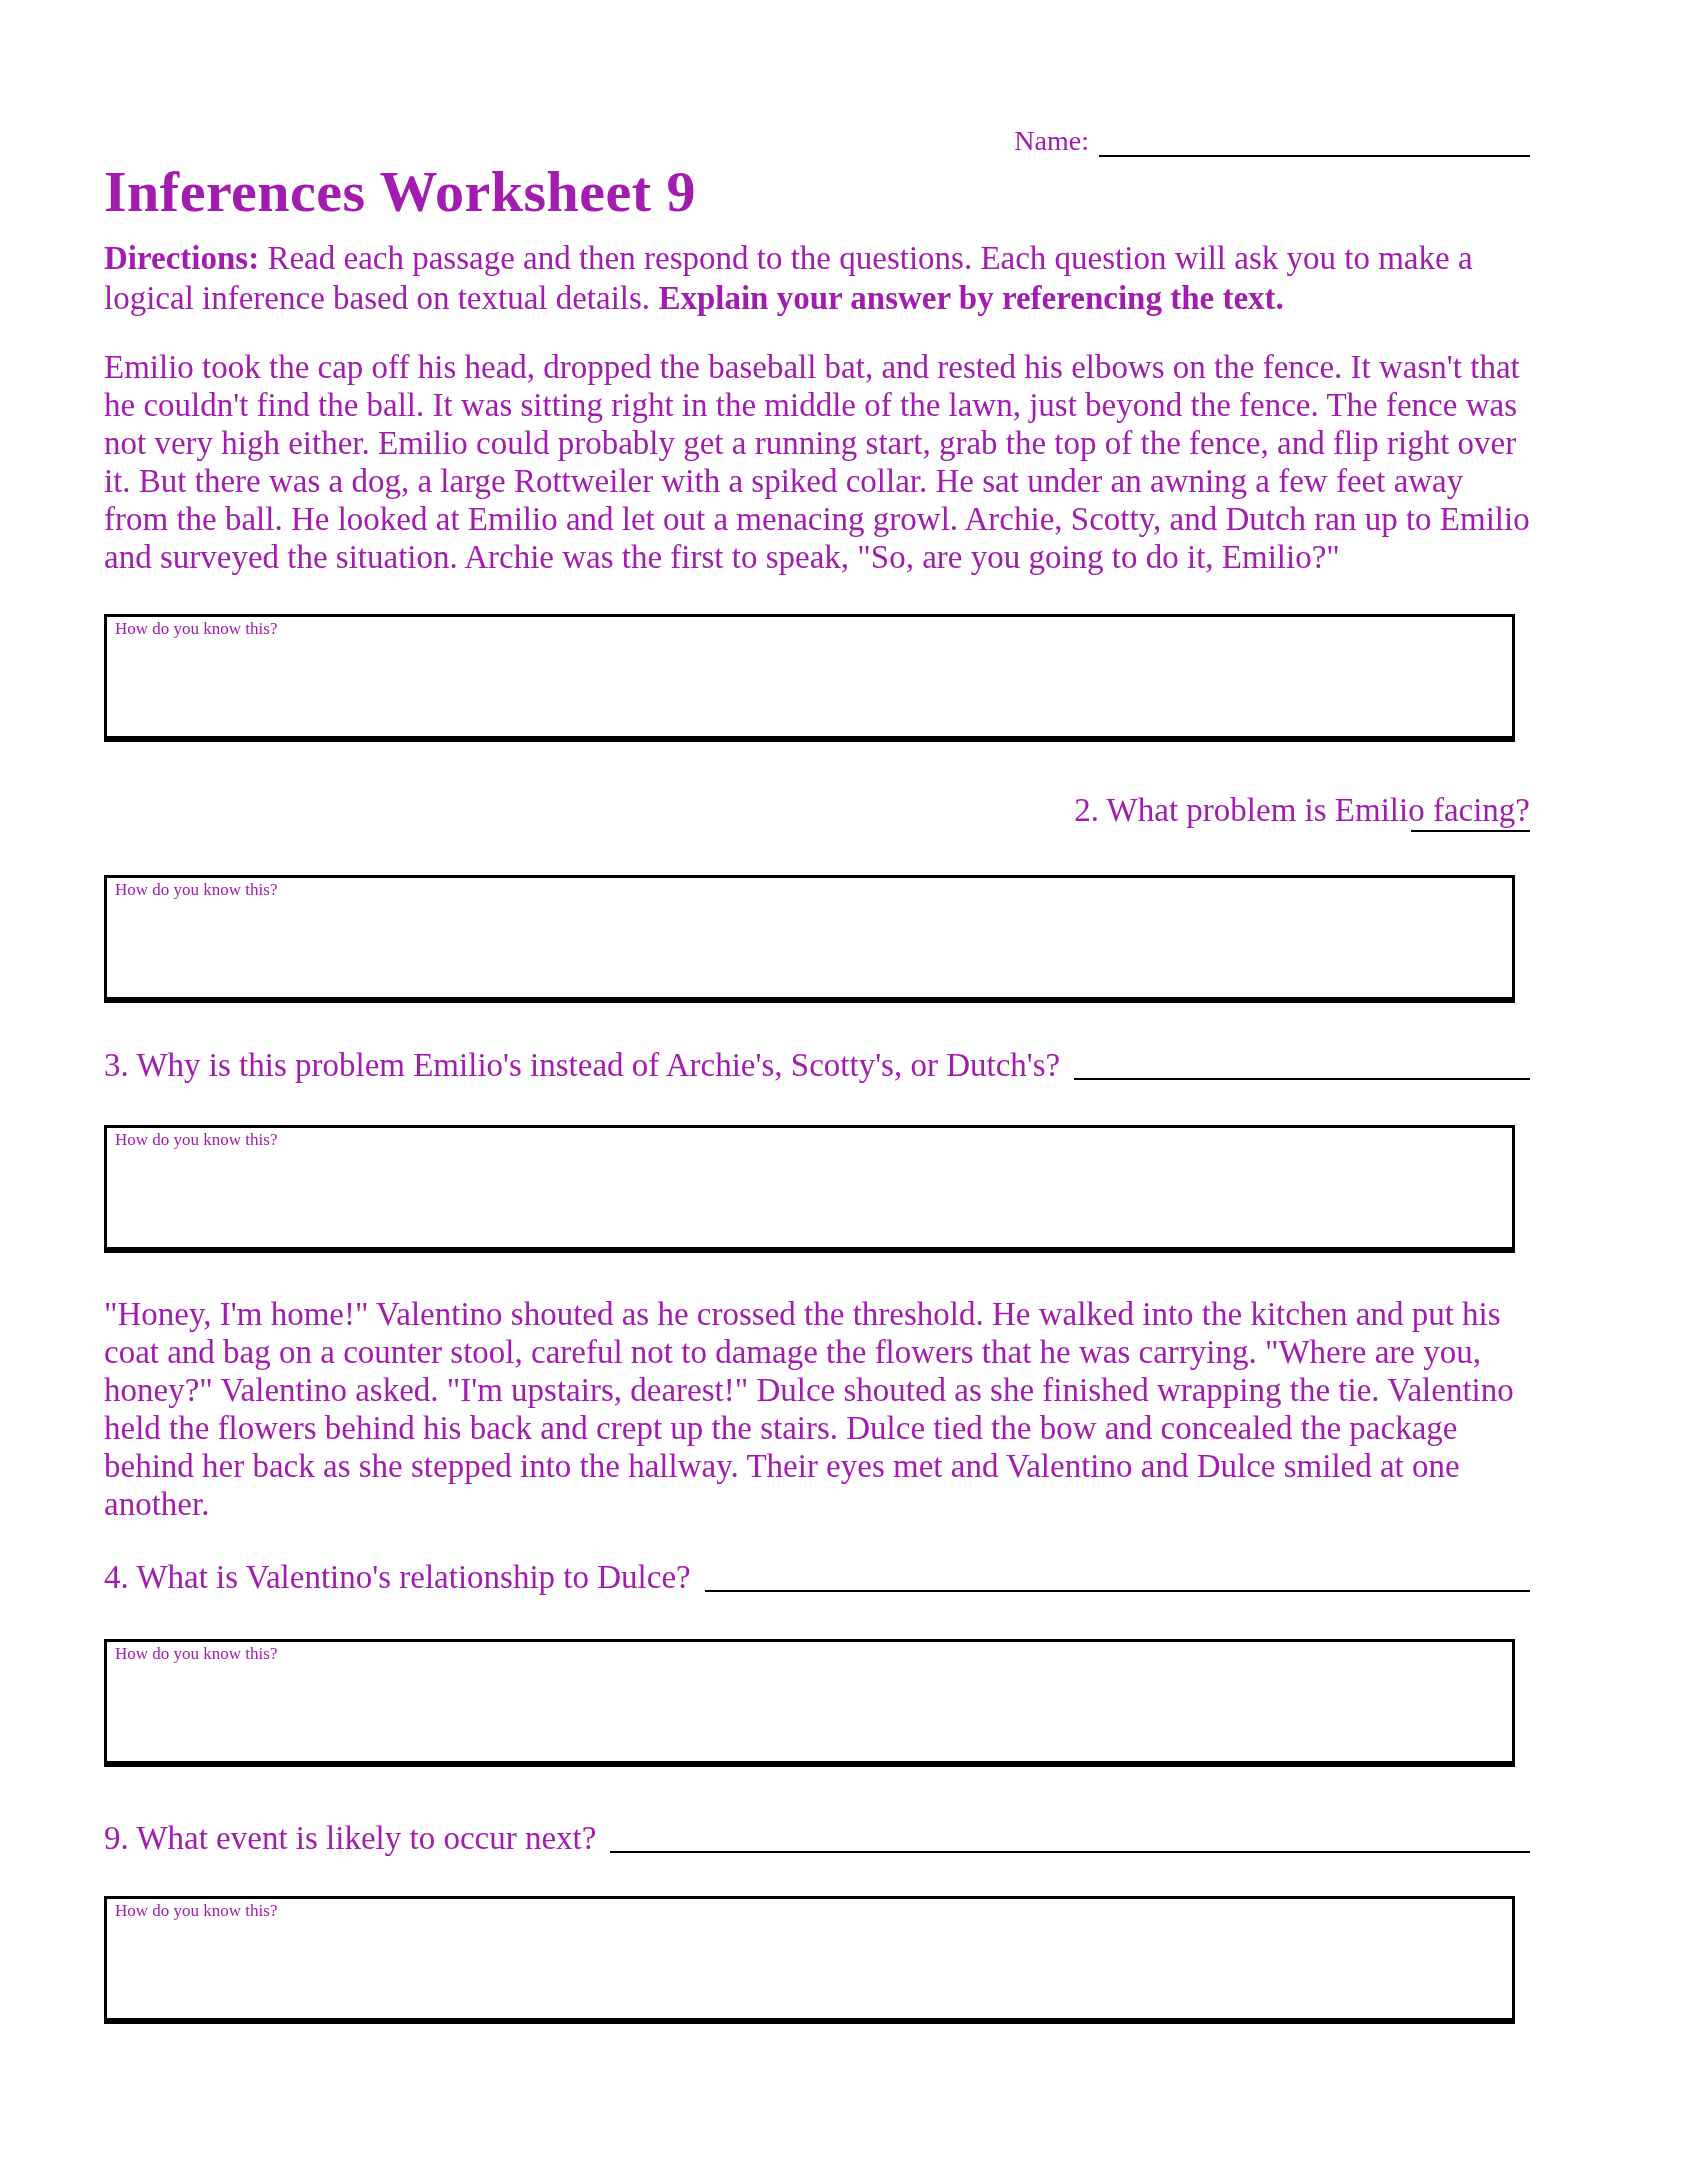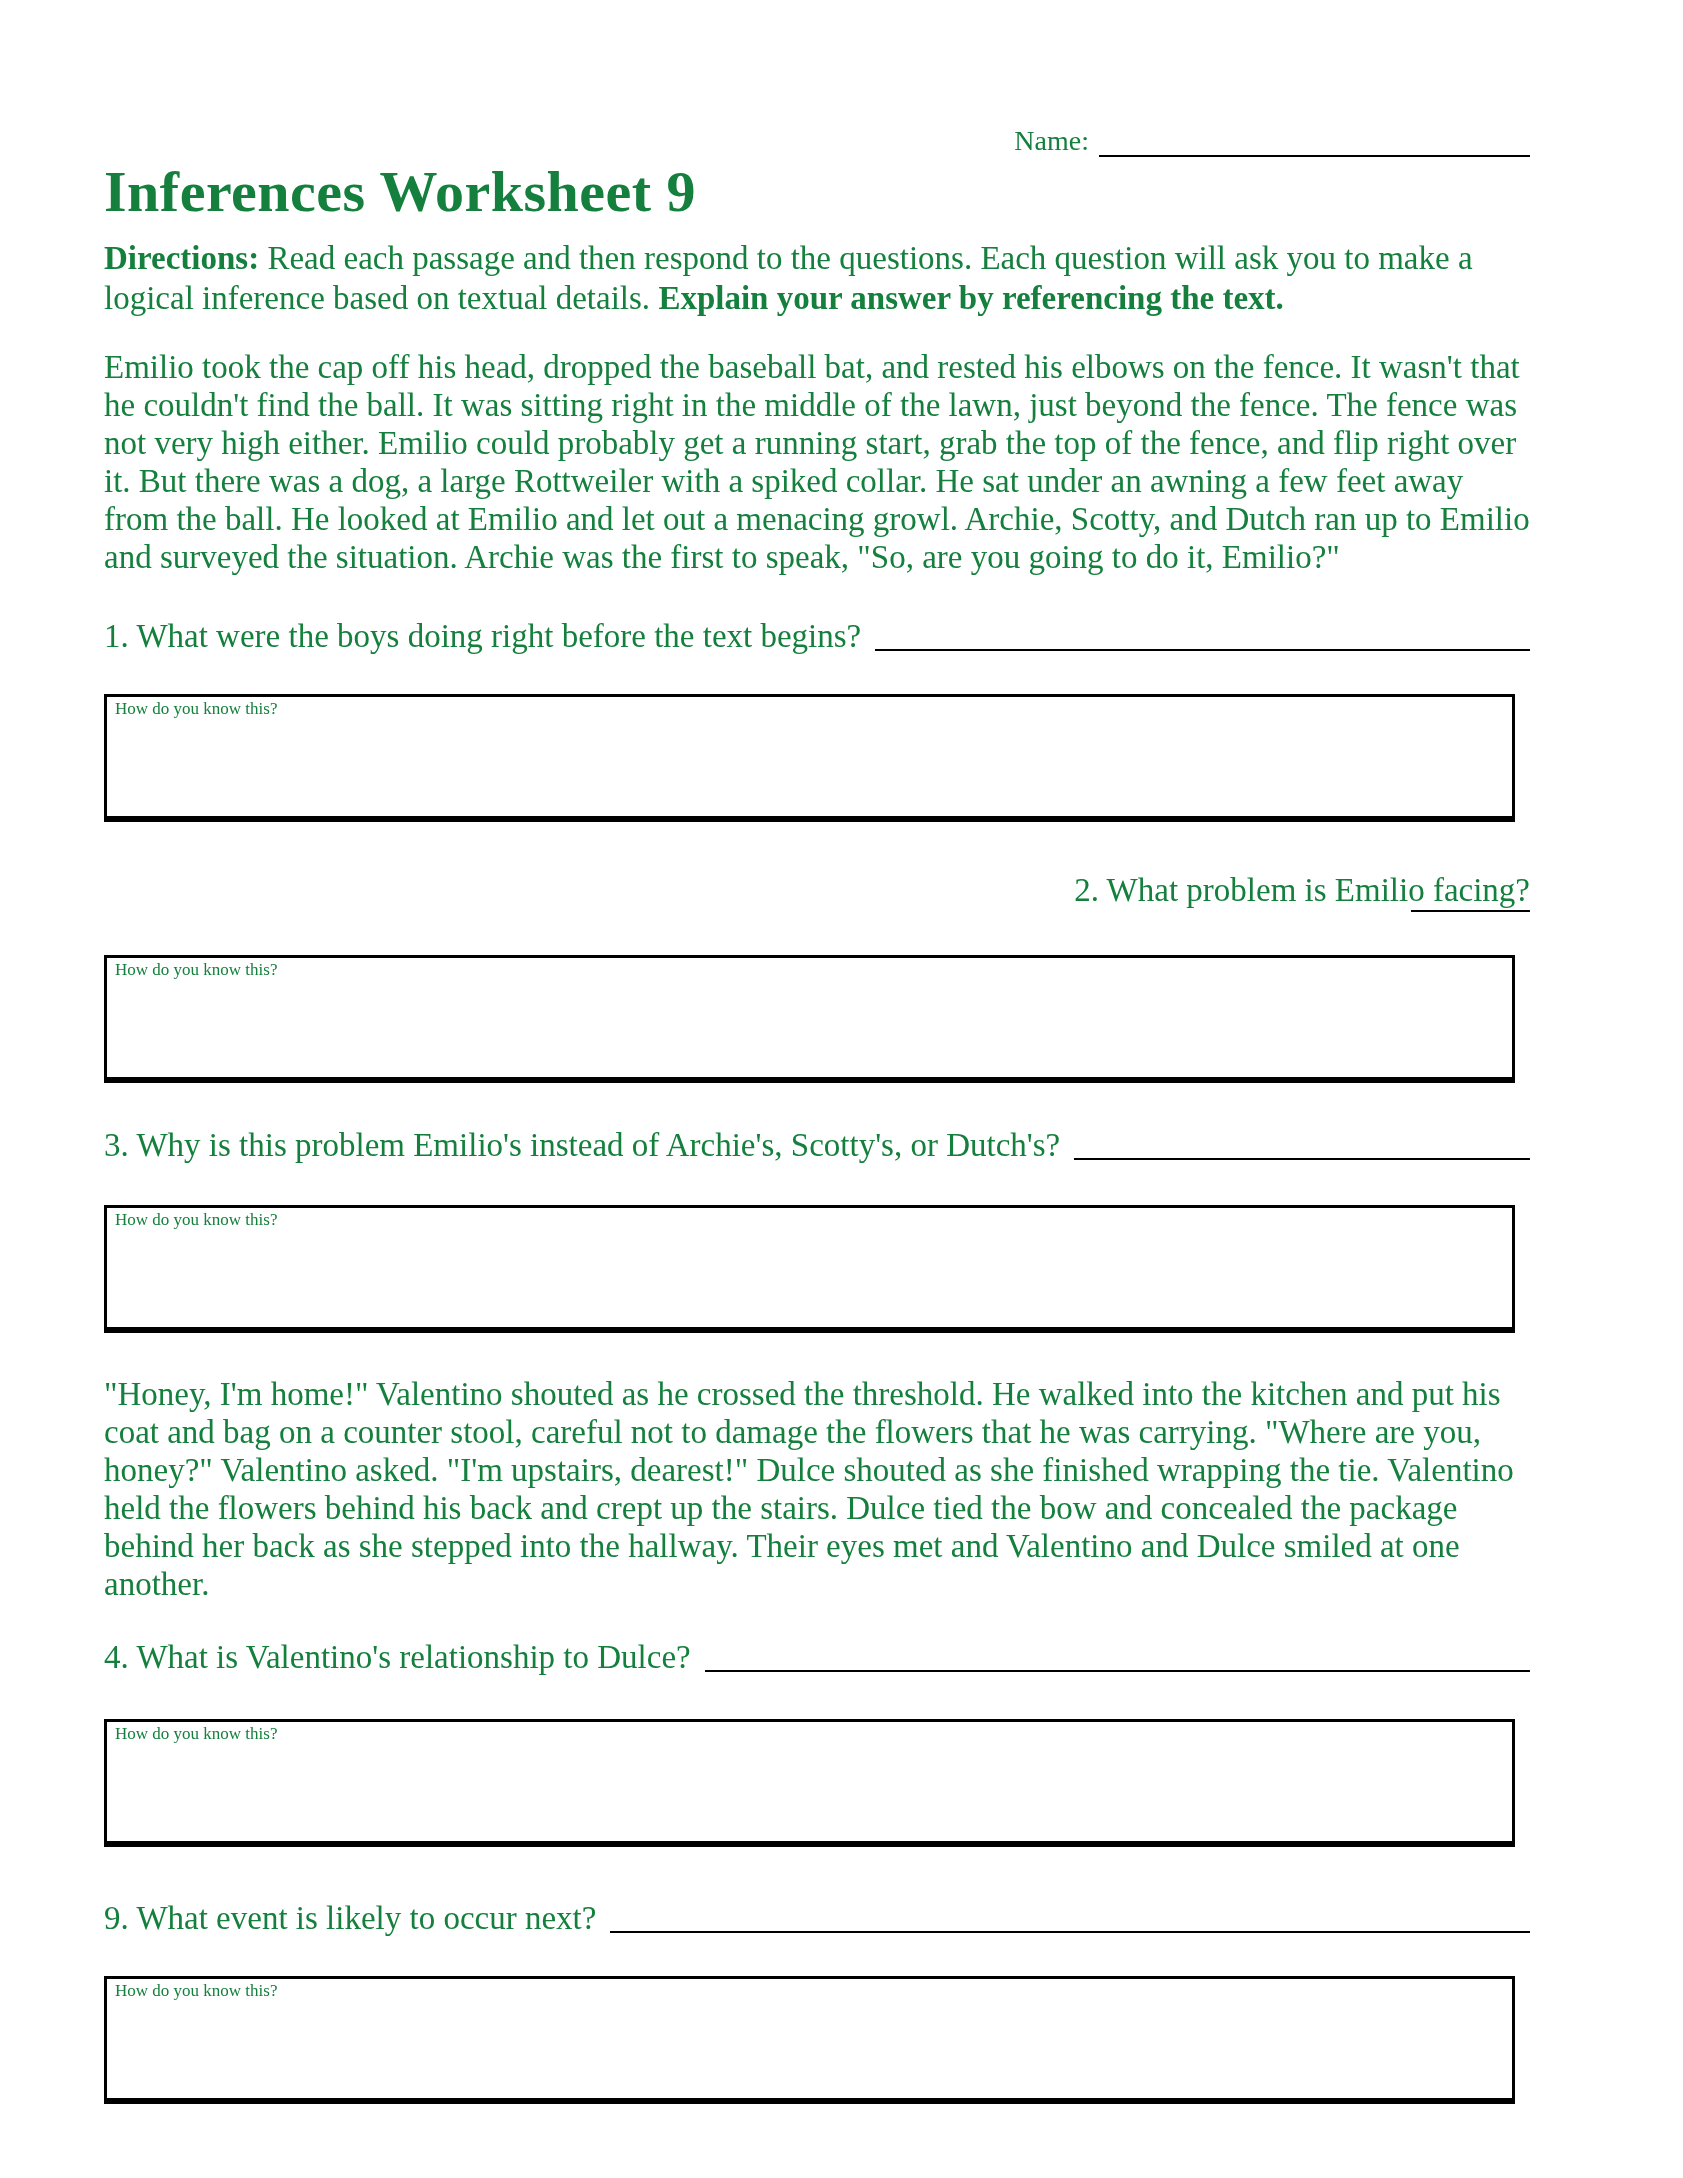--- a/index.html
+++ b/index.html
@@ -6,21 +6,21 @@
     margin: 0;
     padding: 0;
     background: #ffffff;
   }
   .page {
     position: relative;
     width: 1683px;
     height: 2178px;
     box-sizing: border-box;
     background: #ffffff;
-    color: #15803d;
+    color: #a21caf;
     font-family: "Liberation Serif", serif;
     padding: 117px 153px 30px 104px;
     overflow: hidden;
   }
   .name-row {
     display: flex;
     justify-content: flex-end;
     align-items: flex-end;
     height: 40px;
     font-size: 28px;
@@ -102,24 +102,20 @@
   <div class="title">Inferences Worksheet 9</div>
 
   <div class="directions">
     <span class="bold">Directions:</span>
     <span>Read each passage and then respond to the questions. Each question will ask you to make a logical inference based on textual details.</span>
     <span class="bold">Explain your answer by referencing the text.</span>
   </div>
 
   <div class="passage">Emilio took the cap off his head, dropped the baseball bat, and rested his elbows on the fence. It wasn't that he couldn't find the ball. It was sitting right in the middle of the lawn, just beyond the fence. The fence was not very high either. Emilio could probably get a running start, grab the top of the fence, and flip right over it. But there was a dog, a large Rottweiler with a spiked collar. He sat under an awning a few feet away from the ball. He looked at Emilio and let out a menacing growl. Archie, Scotty, and Dutch ran up to Emilio and surveyed the situation. Archie was the first to speak, "So, are you going to do it, Emilio?"</div>
 
-  <div class="question q1">
-    <span class="q-text">1. What were the boys doing right before the text begins?</span>
-    <span class="q-blank"></span>
-  </div>
   <div class="answer-box b1">
     <div class="prompt">How do you know this?</div>
   </div>
 
   <div class="question q2">
     <span class="q-text">2. What problem is Emilio facing?</span>
     <span class="q-blank"></span>
   </div>
   <div class="answer-box b2">
     <div class="prompt">How do you know this?</div>

